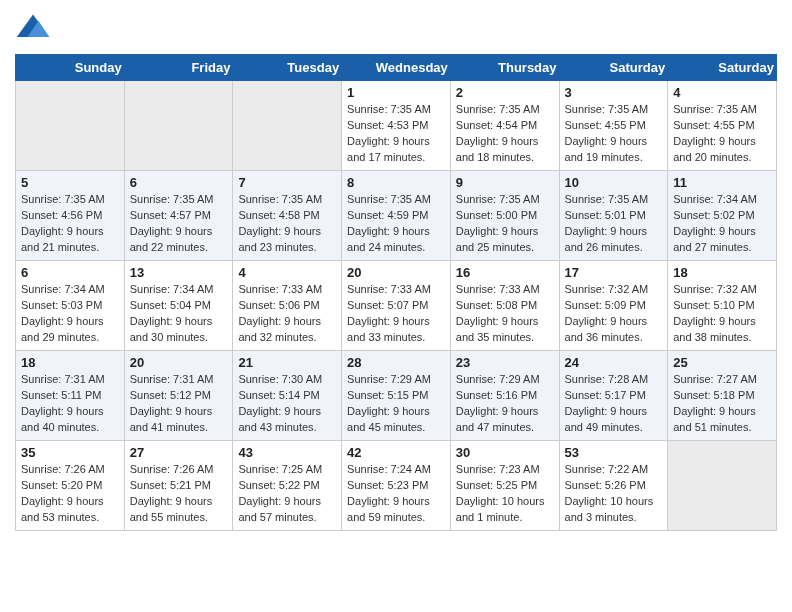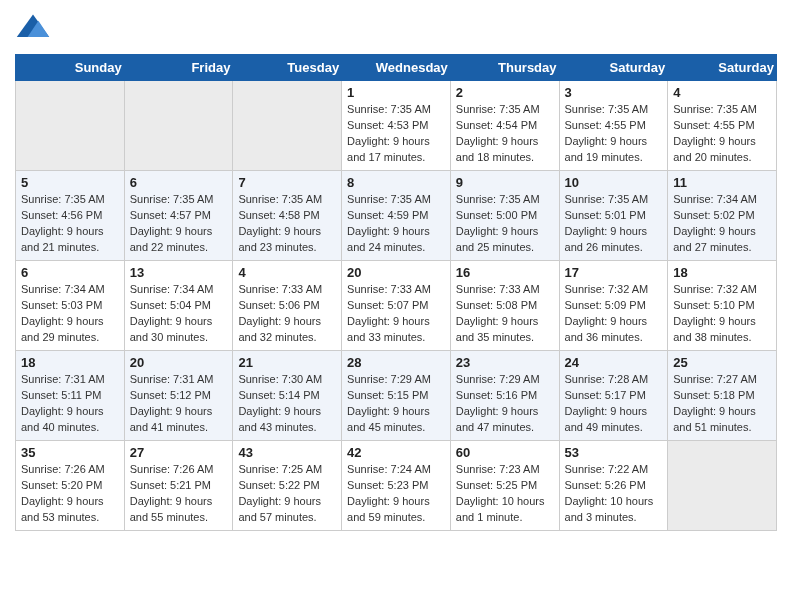--- a/index.html
+++ b/index.html
@@ -257,21 +257,21 @@
           </td>
           <td>
             <span class="date-num">43</span>
             <div class="cell-info">Sunrise: 7:25 AM<br>Sunset: 5:22 PM<br>Daylight: 9 hours and 57 minutes.</div>
           </td>
           <td>
             <span class="date-num">42</span>
             <div class="cell-info">Sunrise: 7:24 AM<br>Sunset: 5:23 PM<br>Daylight: 9 hours and 59 minutes.</div>
           </td>
           <td>
-            <span class="date-num">60</span>
+            <span class="date-num">30</span>
             <div class="cell-info">Sunrise: 7:23 AM<br>Sunset: 5:25 PM<br>Daylight: 10 hours and 1 minute.</div>
           </td>
           <td>
             <span class="date-num">53</span>
             <div class="cell-info">Sunrise: 7:22 AM<br>Sunset: 5:26 PM<br>Daylight: 10 hours and 3 minutes.</div>
           </td>
           <td class="empty"></td>
         </tr>
       </tbody>
   </table>

